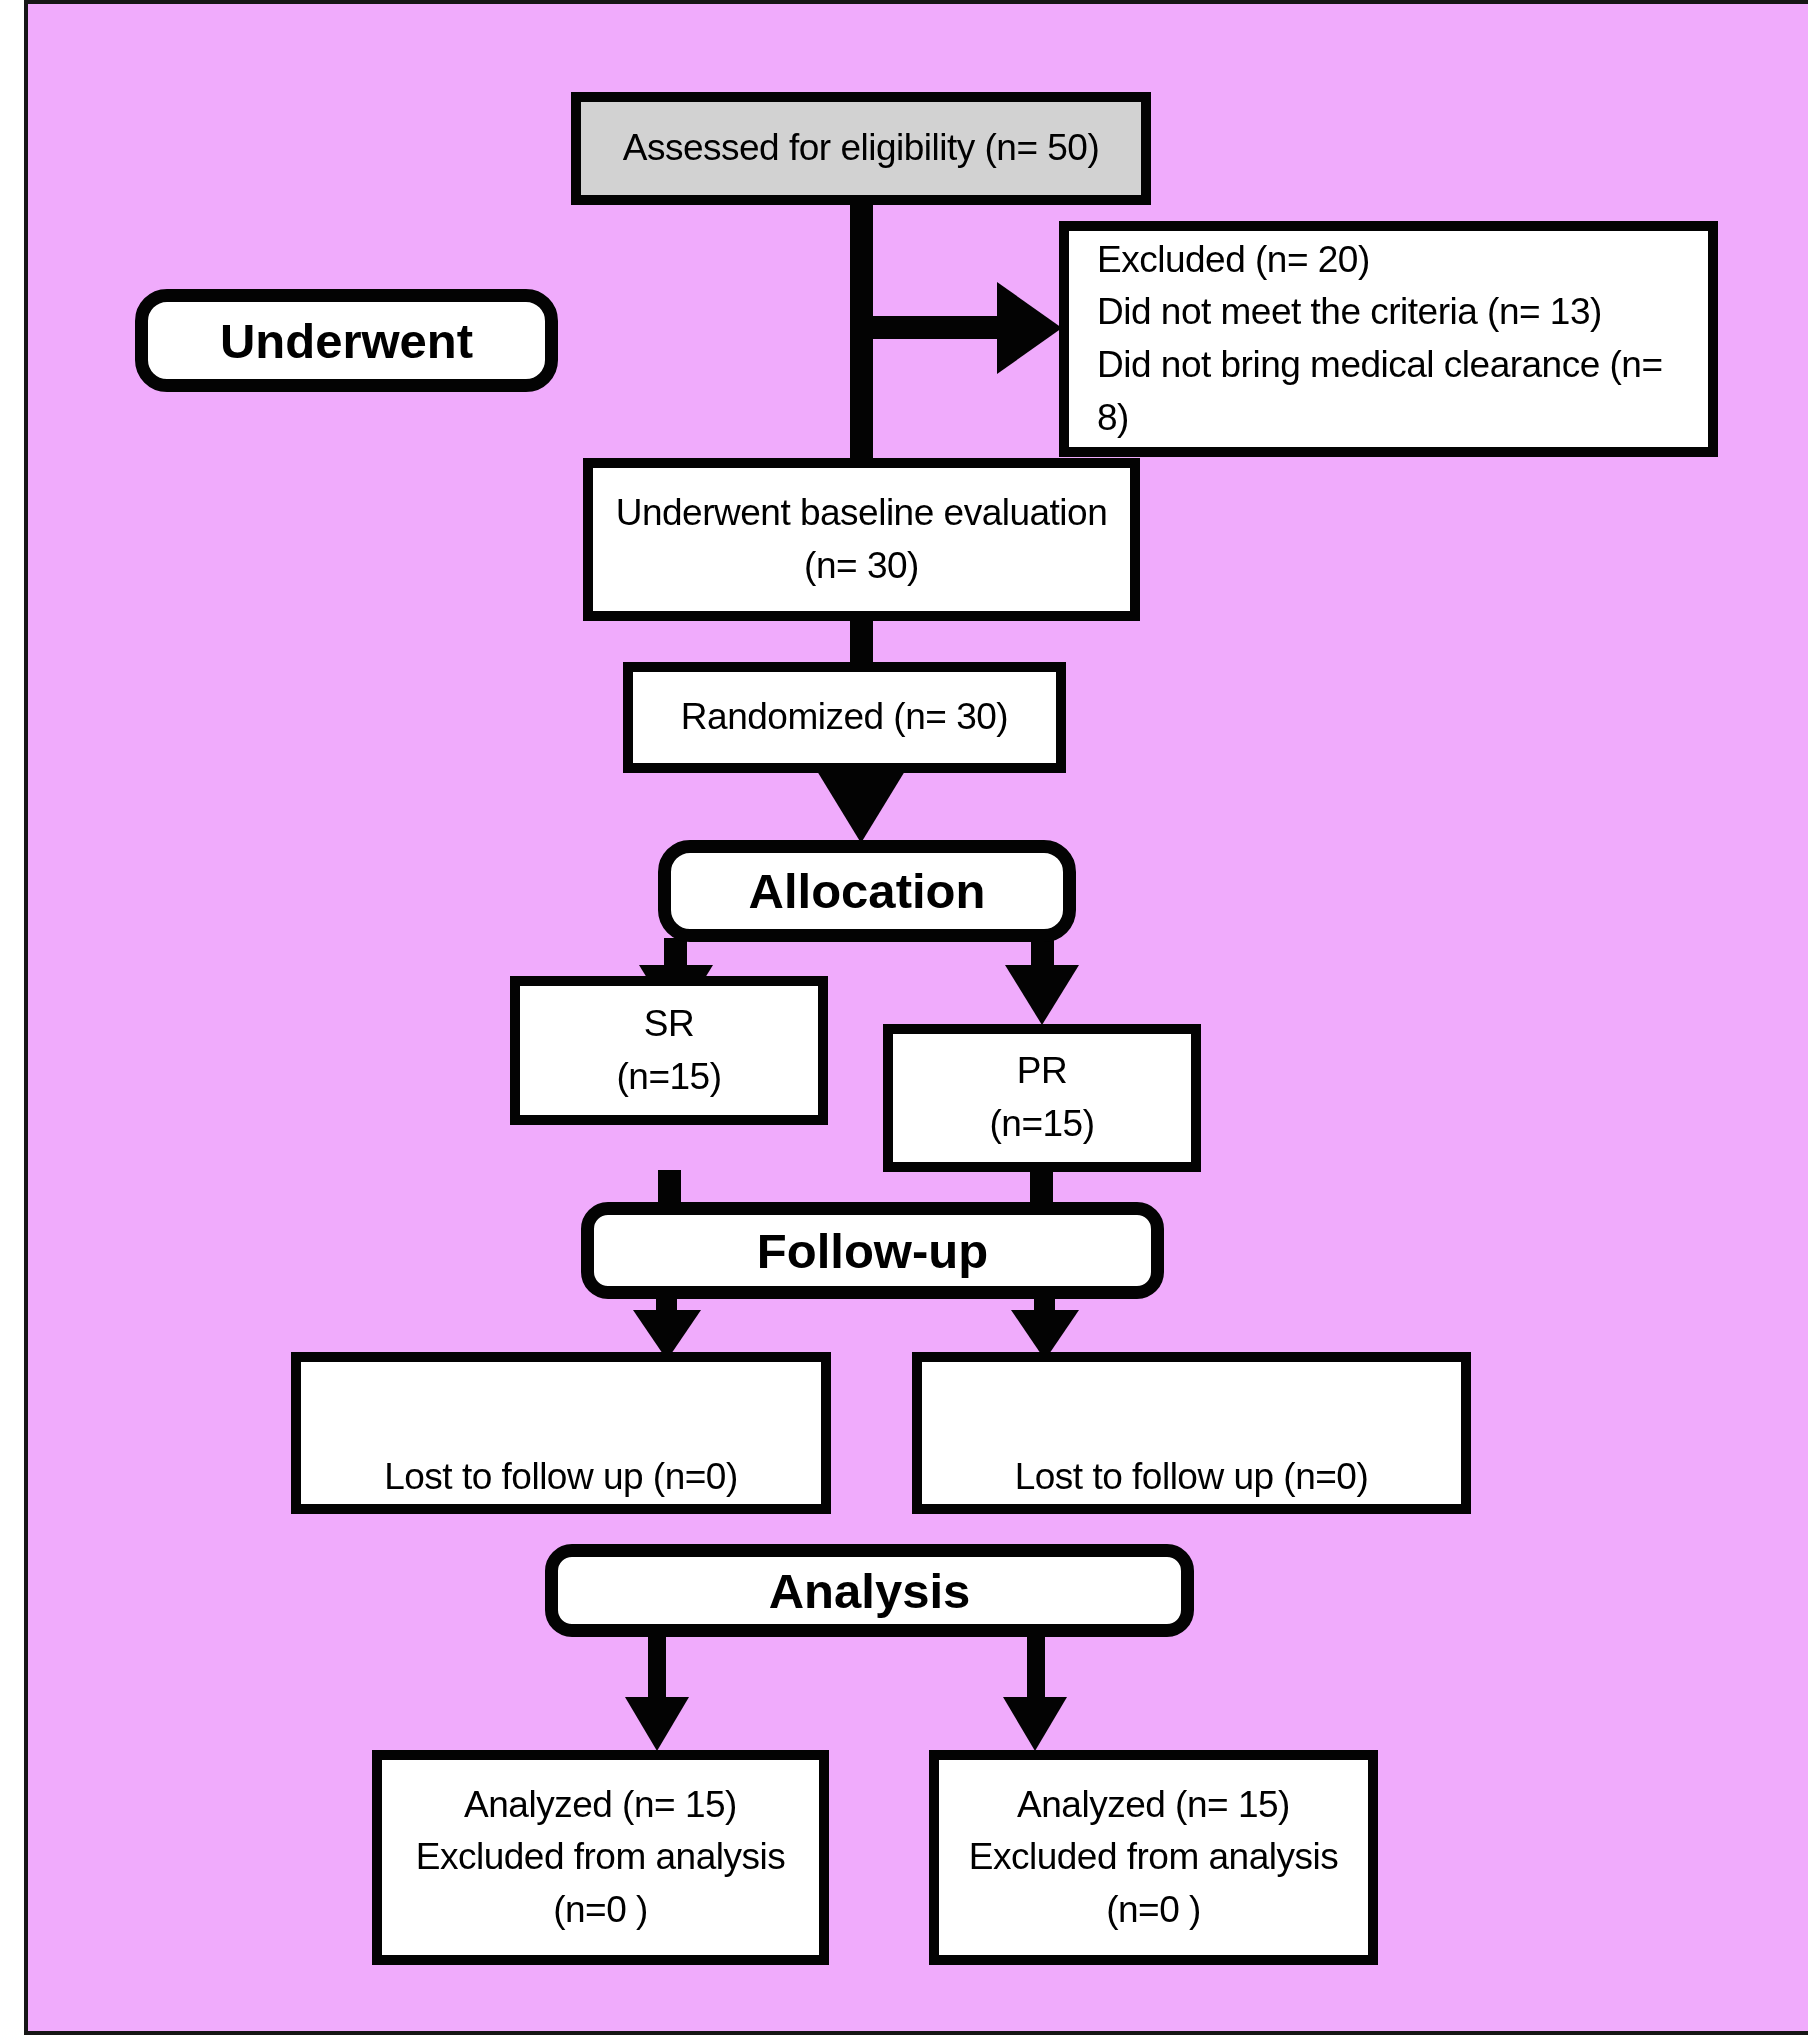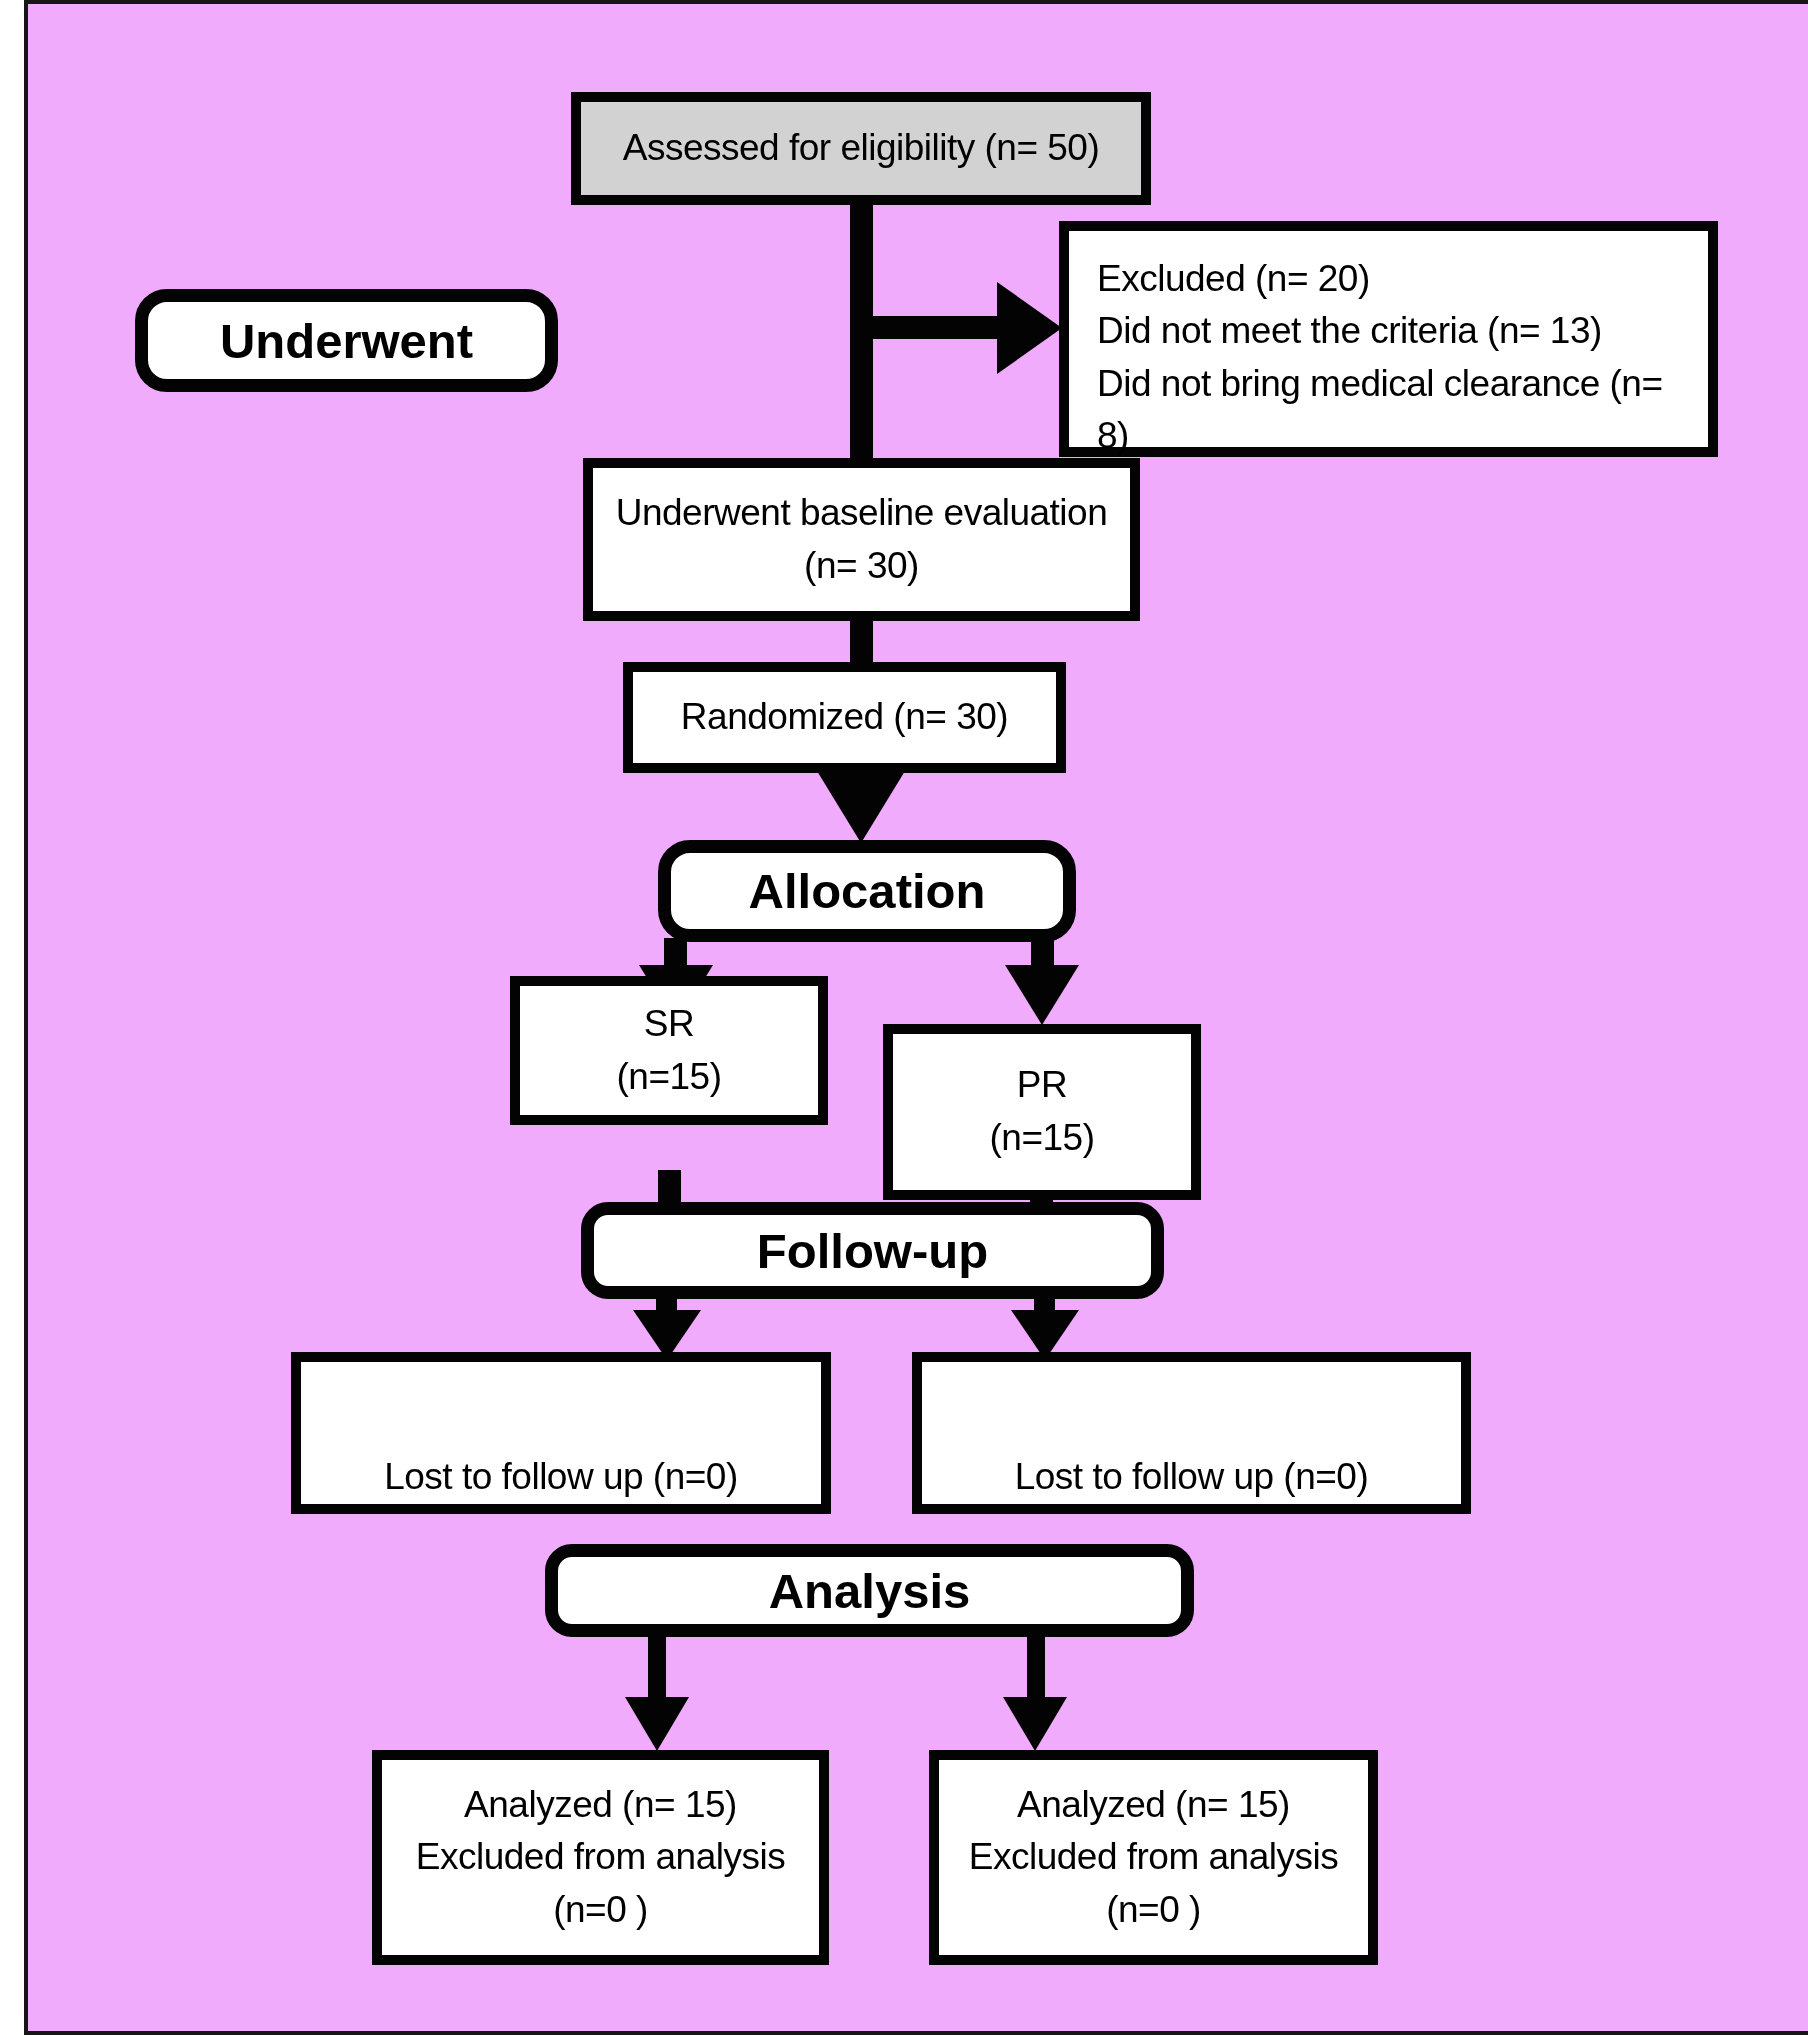--- a/index.html
+++ b/index.html
@@ -34,21 +34,21 @@
     align-items: center;
     justify-content: center;
     text-align: center;
     font-size: 37px;
     line-height: 1.42;
     letter-spacing: -0.5px;
   }
   .box.gray { background: #d2d2d2; }
   .box.align-left {
     align-items: flex-start;
-    justify-content: space-between;
+    justify-content: center;
     text-align: left;
     padding: 21.5px 28px;
   }
   .box.align-top {
     justify-content: flex-end;
     padding-top: 21.5px;
   }
   .rbox {
     position: absolute;
     box-sizing: border-box;
@@ -137,21 +137,21 @@
 
   <div class="rbox" style="left:634px; top:840px; width:418px; height:102px;">
     <div>Allocation</div>
   </div>
 
   <div class="box" style="left:486px; top:976px; width:318px; height:149px;">
     <div>SR</div>
     <div>(n=15)</div>
   </div>
 
-  <div class="box" style="left:859px; top:1024px; width:318px; height:176px;">
+  <div class="box" style="left:859px; top:1024px; width:318px; height:148px;">
     <div>PR</div>
     <div>(n=15)</div>
   </div>
 
   <div class="rbox" style="left:557px; top:1202px; width:583px; height:97px; border-radius:27px;">
     <div>Follow-up</div>
   </div>
 
   <div class="box align-top" style="left:267px; top:1352px; width:540px; height:162px;">
     <div>Lost to follow up (n=0)</div>

